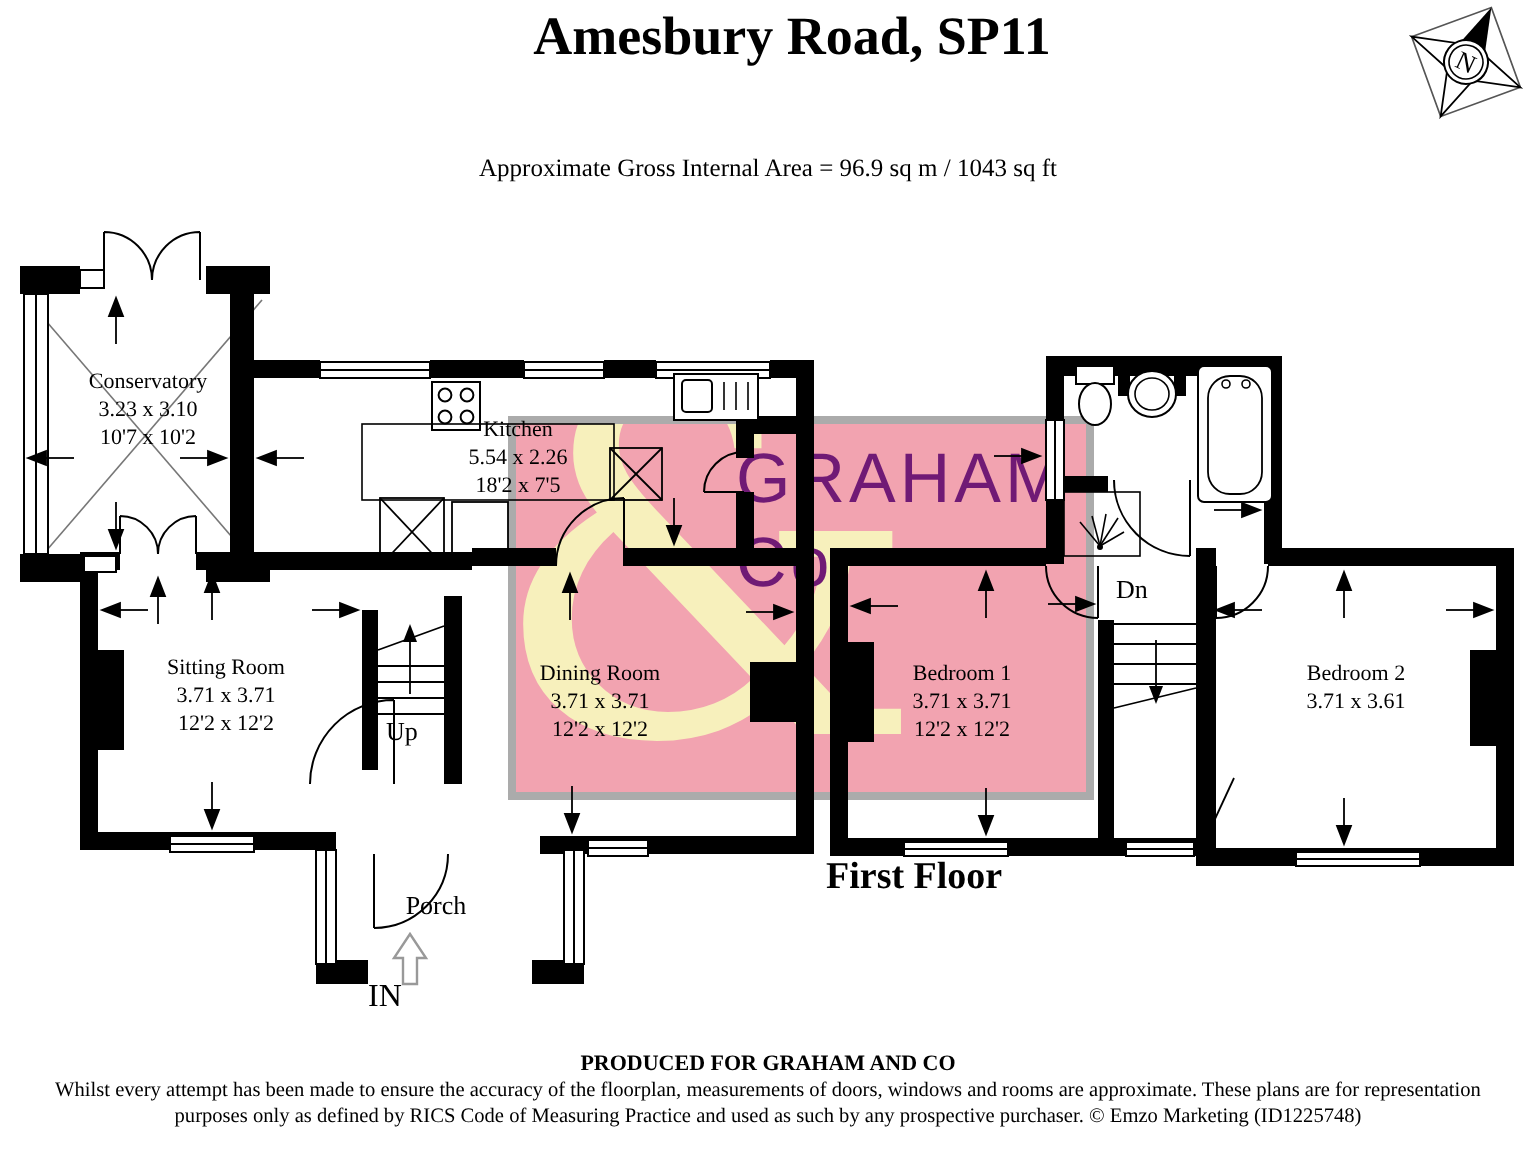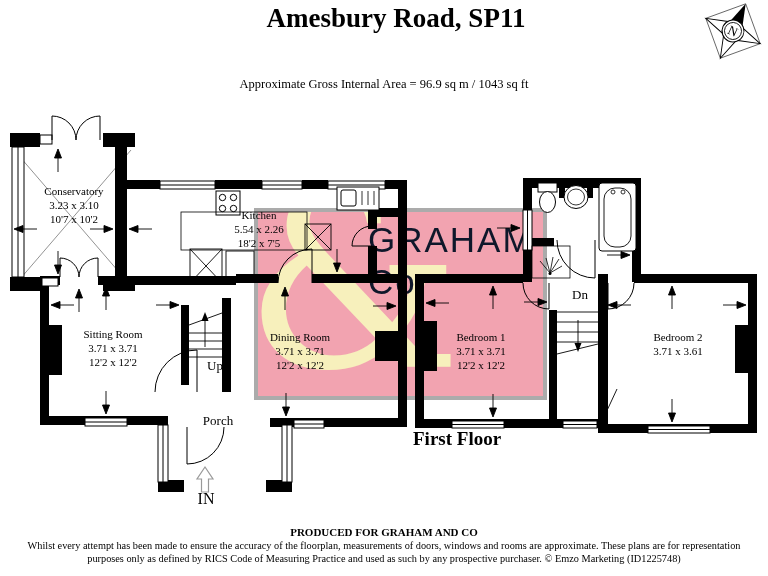--- a/index.html
+++ b/index.html
@@ -7,30 +7,30 @@
         font-family:"Liberation Serif",serif;color:#000;}
   .abs{position:absolute;}
   .ctr{left:0;width:768px;text-align:center;}
   #title{top:3px;font-size:27px;font-weight:bold;z-index:4;padding-left:12px;}
   #subtitle{top:37px;font-size:12.5px;z-index:4;margin-top:40px;}
   
   #watermark{left:254px;top:208px;width:285px;height:184px;border:4px solid #ABABAB;
              background:#F2A3B0;overflow:hidden;z-index:1;}
   #wm-amp{position:absolute;left:-14px;top:-52px;font-family:"DejaVu Serif",serif;
           font-size:245px;line-height:1;color:#F7F0BC;}
-  .wm-txt{position:absolute;left:110px;color:#0f172a;font-family:"Liberation Sans",sans-serif;
+  .wm-txt{position:absolute;left:110px;color:#701a75;font-family:"Liberation Sans",sans-serif;
           font-size:35px;letter-spacing:2px;line-height:1;}
   #wm-l1{top:10px;} #wm-l2{top:52px;}
   
   #plan{left:0;top:0;z-index:2;}
   
   .lbl{position:absolute;text-align:center;font-size:11px;line-height:14px;z-index:3;}
   .lbl span{display:block;}
   .floor-lbl{position:absolute;font-size:19px;font-weight:bold;z-index:3;}
-  .small-lbl{position:absolute;font-size:13px;text-align:center;z-index:3;}
+  .small-lbl{position:absolute;font-size:13px;text-align:left;z-index:3;}
   #in-lbl{font-size:16px;}
   
   #footer-1{top:526px;font-size:11px;font-weight:bold;z-index:4;}
   #footer-2{top:540px;font-size:10.3px;z-index:4;}
   #footer-3{top:553px;font-size:10.3px;z-index:4;}
 </style>
 </head>
 <body>
 
 <div id="page">
@@ -318,21 +318,21 @@
   </div>
   <div class="lbl" style="left:418px;top:330px;width:126px;">
     <span>Bedroom 1</span>
     <span>3.71 x 3.71</span>
     <span>12'2 x 12'2</span>
   </div>
   <div class="lbl" style="left:610px;top:330px;width:136px;">
     <span>Bedroom 2</span>
     <span>3.71 x 3.61</span>
   </div>
-  <div class="lbl" style="left:178px;top:414px;width:80px;font-size:13px;">Porch</div>
+  <div class="lbl" style="left:178px;top:446px;width:80px;font-size:13px;">Porch</div>
 
   <div class="small-lbl" style="left:193px;top:358px;width:44px;">Up</div>
   <div class="small-lbl" style="left:558px;top:287px;width:44px;">Dn</div>
   <div class="small-lbl" id="in-lbl" style="left:184px;top:490px;width:44px;">IN</div>
 
   <div class="floor-lbl" style="left:413px;top:428px;">First Floor</div>
 
   <div class="abs ctr" id="footer-2">Whilst every attempt has been made to ensure the accuracy of the floorplan, measurements of doors, windows and rooms are approximate. These plans are for representation</div>
   <div class="abs ctr" id="footer-1">PRODUCED FOR GRAHAM AND CO</div>
   <div class="abs ctr" id="footer-3">purposes only as defined by RICS Code of Measuring Practice and used as such by any prospective purchaser. © Emzo Marketing (ID1225748)</div>

